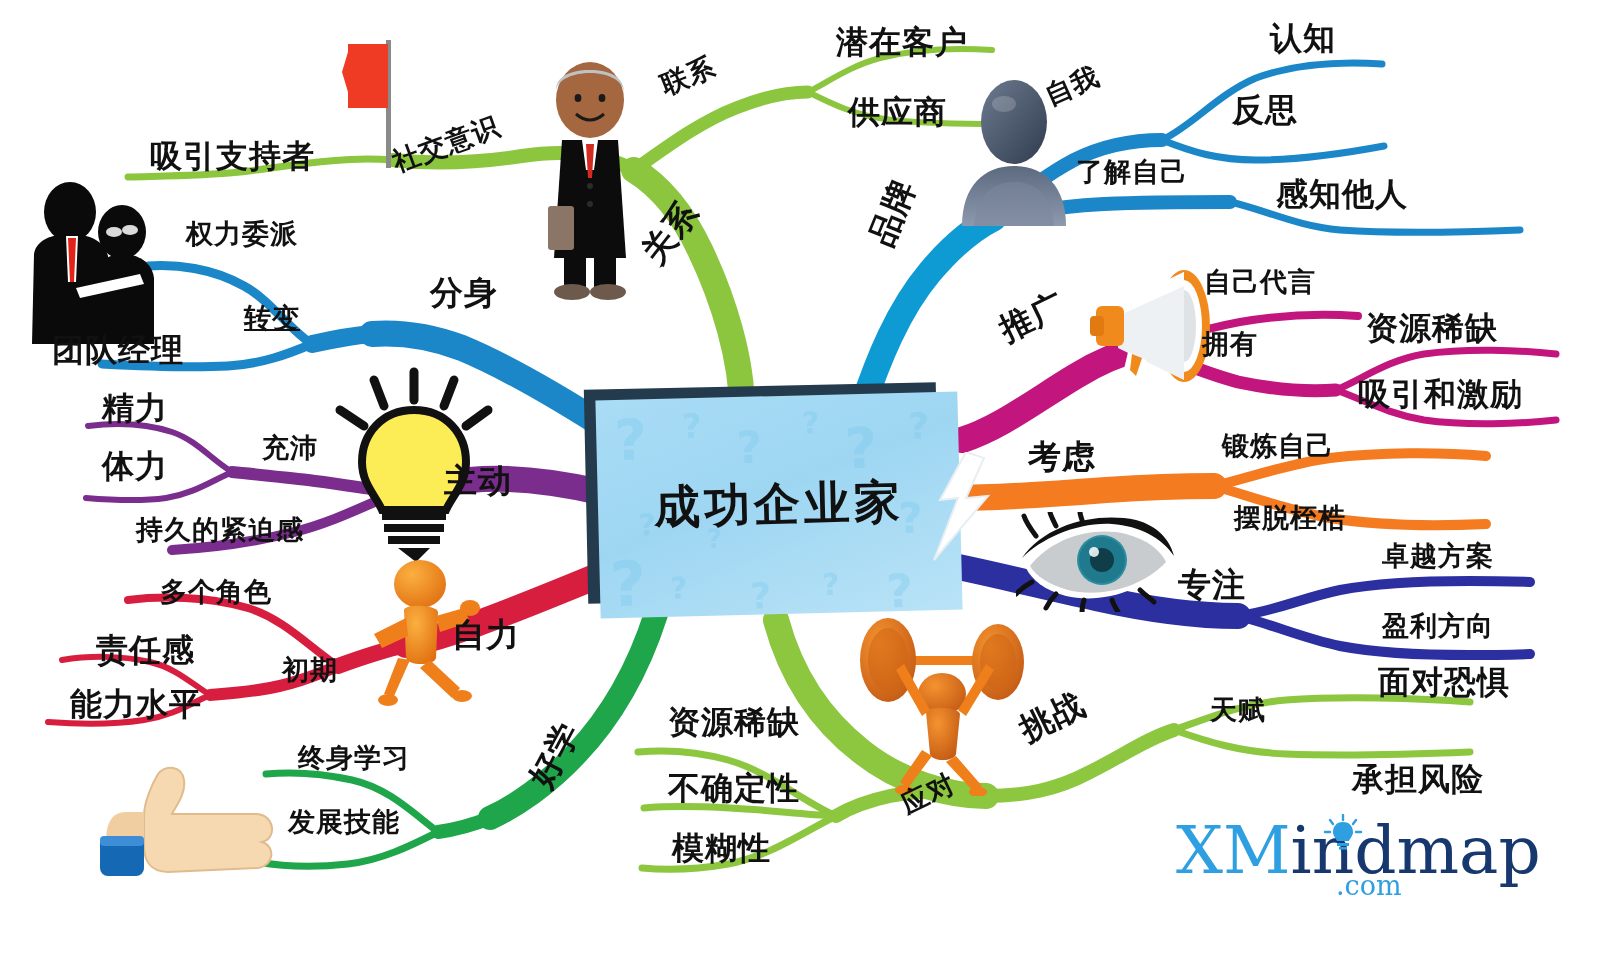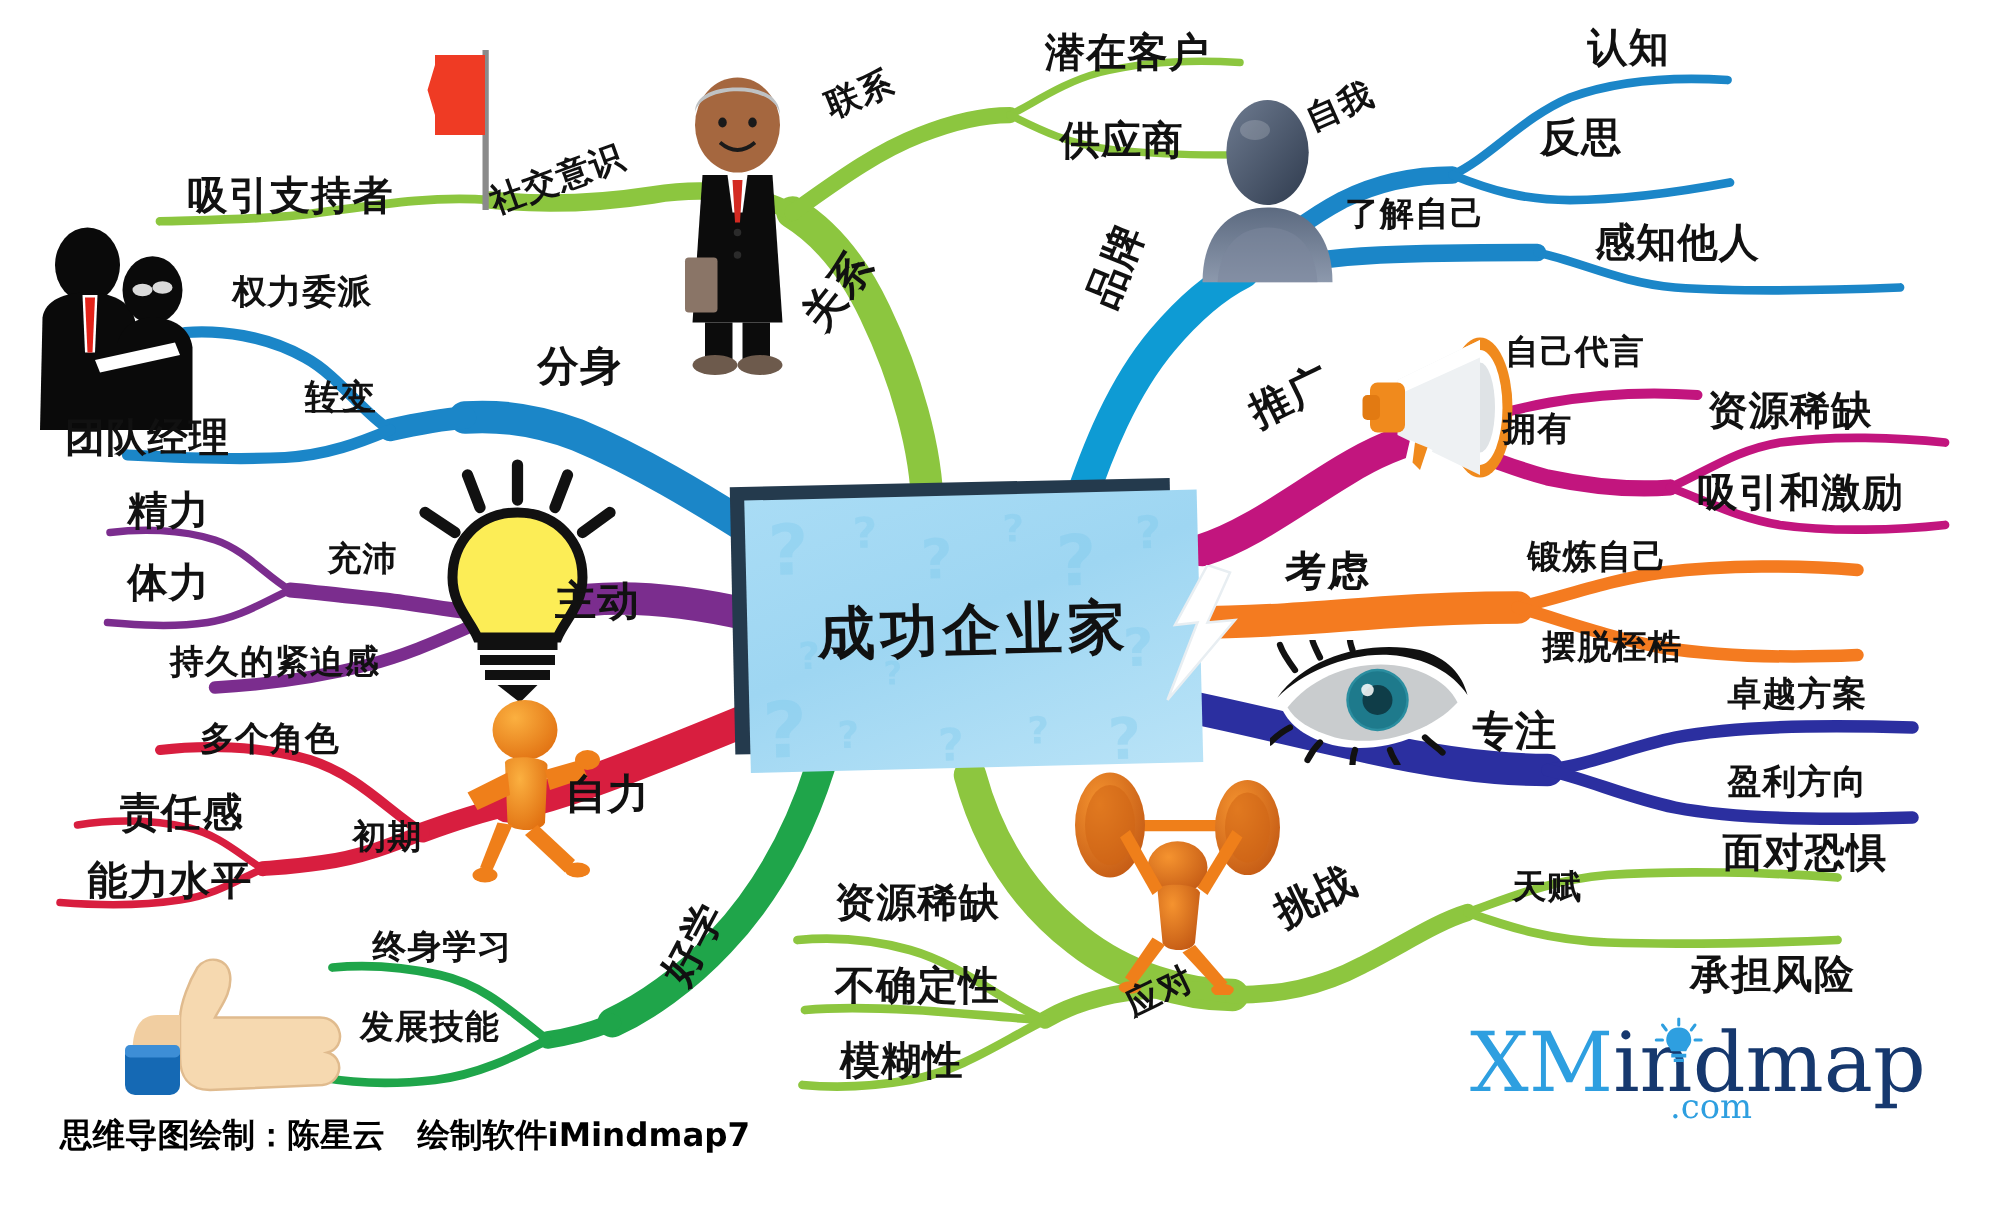--- a/index.html
+++ b/index.html
@@ -398,17 +398,14 @@
         <line x1="3" y1="18" x2="8" y2="18"></line>
         <line x1="39" y1="18" x2="34" y2="18"></line>
       </g>
       <path d="M21,8 C14,8 11,13 11,18 C11,22 14,24 15,27 L27,27 C28,24 31,22 31,18 C31,13 28,8 21,8 Z" fill="#2e9fe0"></path>
       <rect x="15" y="29" width="12" height="3" fill="#2e9fe0"></rect>
       <rect x="17" y="33" width="8" height="2.6" fill="#2e9fe0"></rect>
     </svg>
     <span class="dotcom">.com</span>
   </div>
 
-  <div class="cap-wrap">
-    <div class="lbl cap" style="position:static;">思维导图绘制：陈星云　绘制软件iMindmap7</div>
-  </div>
 
 </div>
 
 </body></html>

